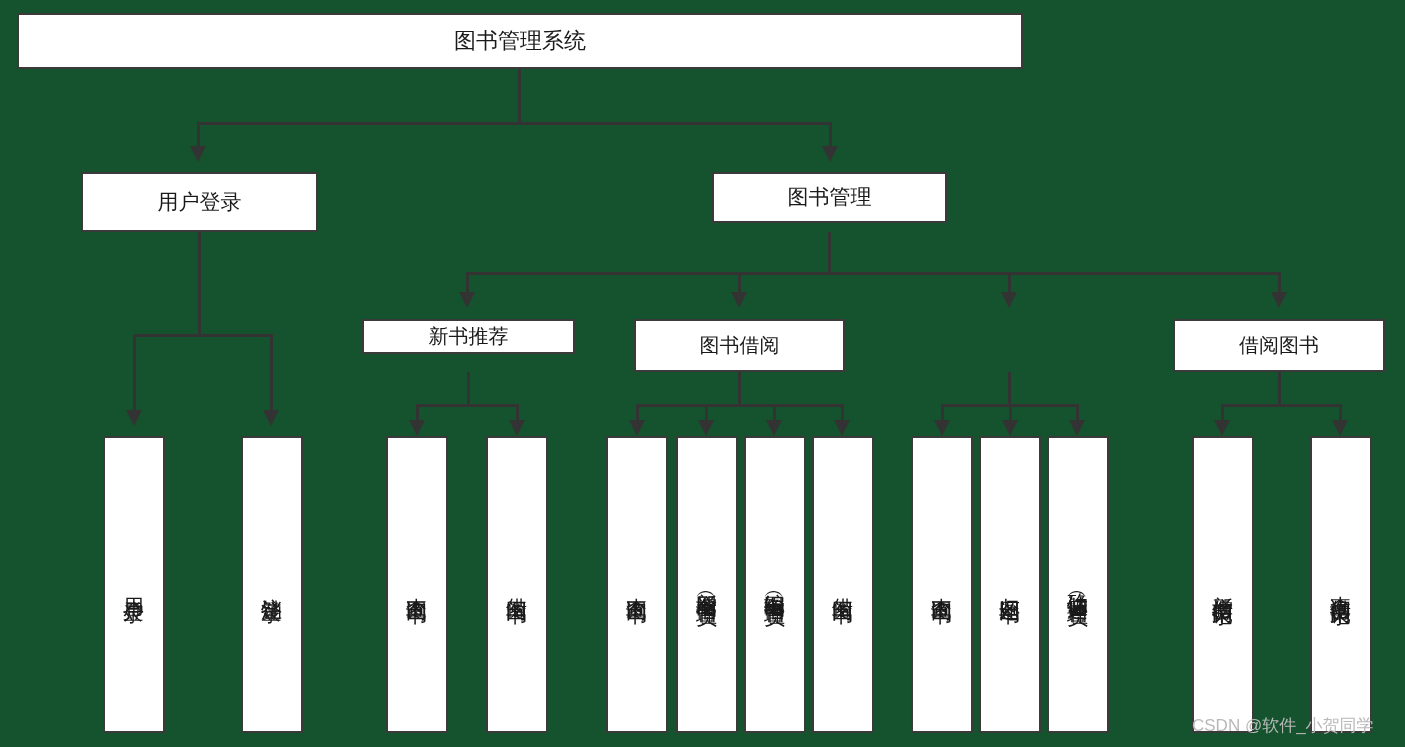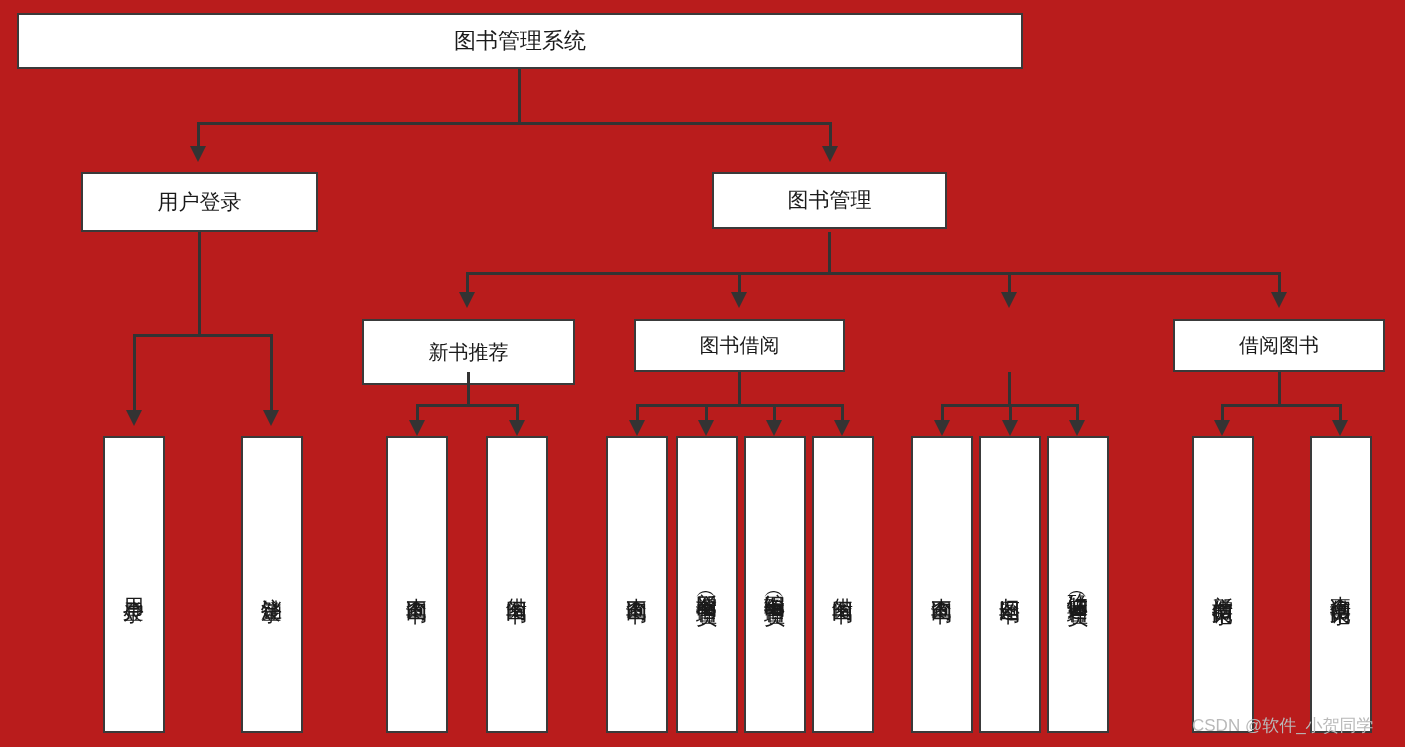--- a/index.html
+++ b/index.html
@@ -7,21 +7,21 @@
     padding: 0;
     background: #ffffff;
   }
   body {
     font-family: "Liberation Sans", "DejaVu Sans", sans-serif;
   }
   #canvas {
     position: relative;
     width: 1405px;
     height: 747px;
-    background: #b91c1c;
+    background: #14532d;
     overflow: hidden;
   }
   .node {
     position: absolute;
     box-sizing: border-box;
     background: #ffffff;
     border: 2px solid #3a3a3a;
     display: flex;
     align-items: center;
     justify-content: center;
@@ -88,21 +88,21 @@
   <div class="edge h" style="left:197px; top:122px; width:635px; height:3px;"></div>
 
   <div class="edge v" style="left:197px; top:122px; width:3px; height:26px;"></div>
   <div class="arrow" style="left:190px; top:146px;"></div>
   <div class="edge v" style="left:829px; top:122px; width:3px; height:26px;"></div>
   <div class="arrow" style="left:822px; top:146px;"></div>
 
   <div class="node level2" style="left:81px; top:172px; width:237px; height:60px;">
     <span class="node-label">用户登录</span>
   </div>
-  <div class="node level2" style="left:712px; top:172px; width:235px; height:57px;">
+  <div class="node level2" style="left:712px; top:172px; width:235px; height:51px;">
     <span class="node-label">图书管理</span>
   </div>
 
   <div class="edge v" style="left:198px; top:232px; width:3px; height:104px;"></div>
   <div class="edge h" style="left:133px; top:334px; width:140px; height:3px;"></div>
   <div class="edge v" style="left:133px; top:334px; width:3px; height:78px;"></div>
   <div class="arrow" style="left:126px; top:410px;"></div>
   <div class="edge v" style="left:270px; top:334px; width:3px; height:78px;"></div>
   <div class="arrow" style="left:263px; top:410px;"></div>
 
@@ -110,21 +110,21 @@
   <div class="edge h" style="left:466px; top:272px; width:815px; height:3px;"></div>
   <div class="edge v" style="left:466px; top:272px; width:3px; height:22px;"></div>
   <div class="arrow" style="left:459px; top:292px;"></div>
   <div class="edge v" style="left:738px; top:272px; width:3px; height:22px;"></div>
   <div class="arrow" style="left:731px; top:292px;"></div>
   <div class="edge v" style="left:1008px; top:272px; width:3px; height:22px;"></div>
   <div class="arrow" style="left:1001px; top:292px;"></div>
   <div class="edge v" style="left:1278px; top:272px; width:3px; height:22px;"></div>
   <div class="arrow" style="left:1271px; top:292px;"></div>
 
-  <div class="node level3" style="left:362px; top:319px; width:213px; height:66px;">
+  <div class="node level3" style="left:362px; top:319px; width:213px; height:35px;">
     <span class="node-label">新书推荐</span>
   </div>
   <div class="node level3" style="left:634px; top:319px; width:211px; height:53px;align-items:center;">
     <span class="node-label">图书借阅</span>
   </div>
   <div class="node level3" style="left:1173px; top:319px; width:212px; height:53px;">
     <span class="node-label">借阅图书</span>
   </div>
 
   <div class="edge v" style="left:467px; top:372px; width:3px; height:34px;"></div>

